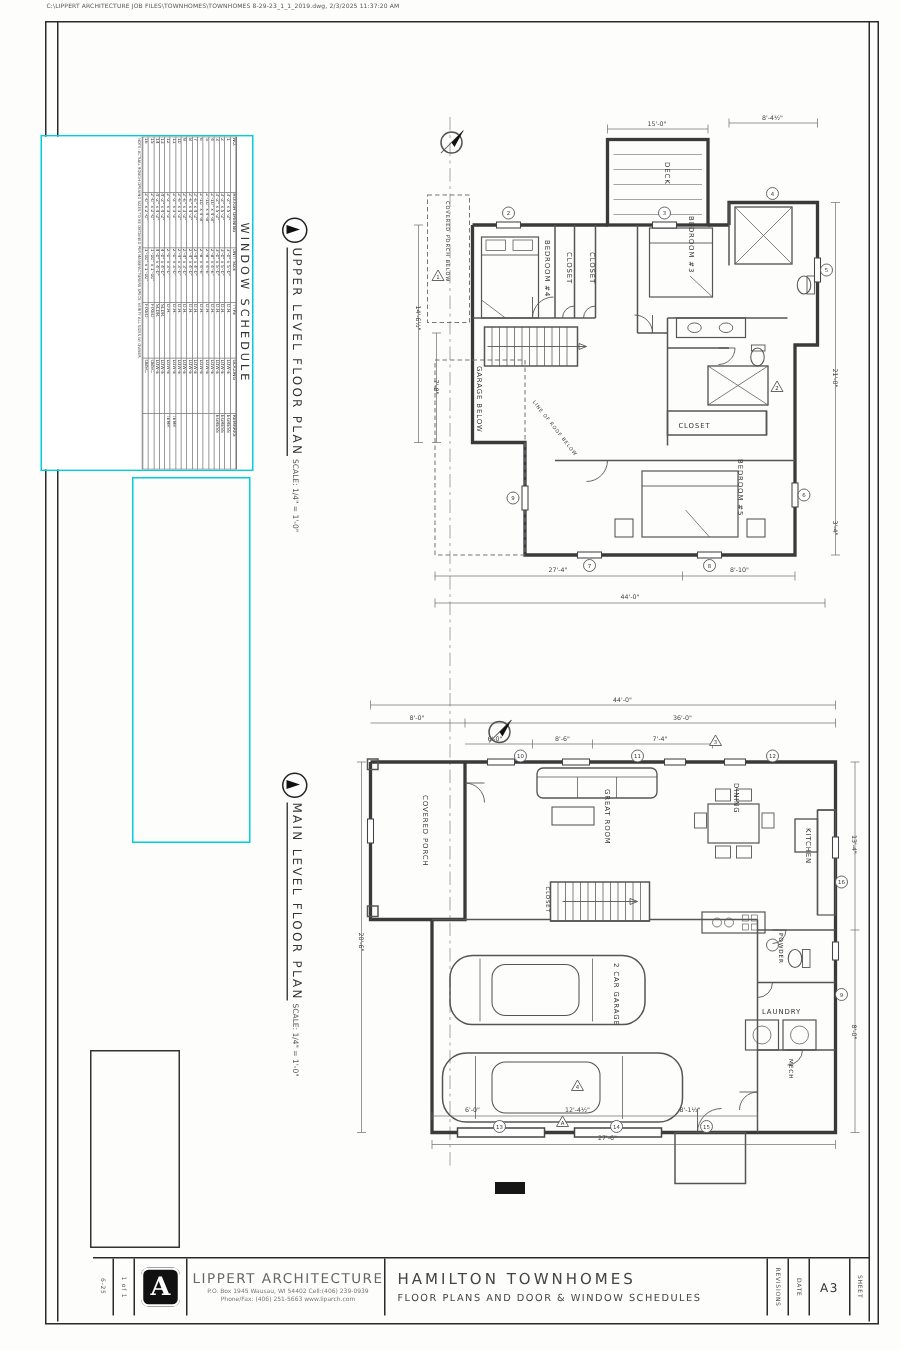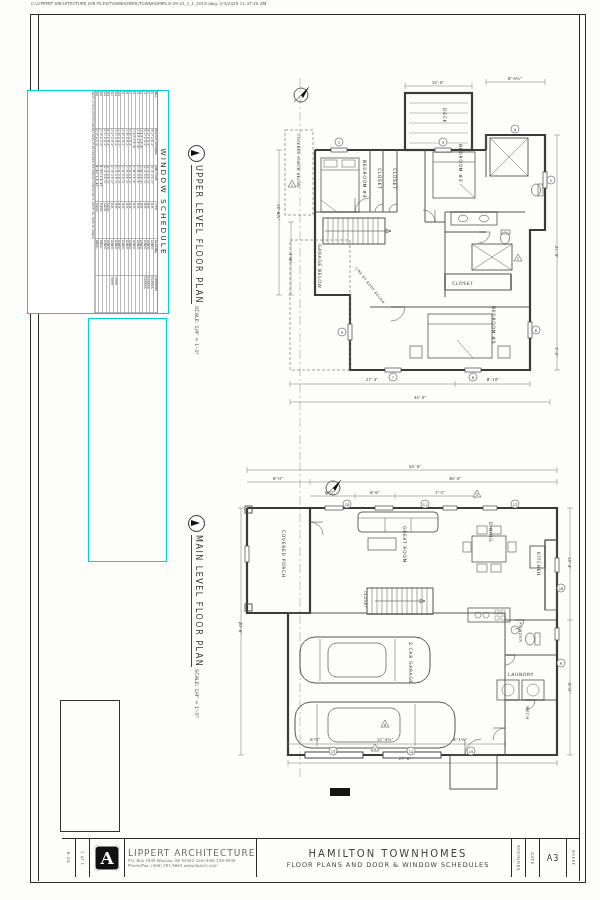--- a/index.html
+++ b/index.html
@@ -33,24 +33,24 @@
   .vscale{writing-mode:vertical-rl;font-size:5px;color:#555;margin-top:2px;}
   
   #titleblock{left:62px;top:838px;width:518px;height:38px;border-top:1px solid #2a2a2a;
      display:flex;align-items:stretch;}
   .tb-cell{border-right:1px solid #2a2a2a;display:flex;align-items:center;justify-content:center;overflow:hidden;}
   .tb-rot{writing-mode:vertical-rl;font-size:4px;color:#555;letter-spacing:.5px;}
   #tb-logo-cell{width:34px;}
   #logo{width:26px;height:26px;background:#111;border-radius:5px;box-shadow:inset 0 0 0 1.5px #fff;
      color:#fff;font-size:17px;font-weight:bold;display:flex;align-items:center;justify-content:center;
      font-family:"DejaVu Serif",serif;}
-  #tb-firm-cell{width:128px;flex-direction:column;align-items:flex-start;padding-left:3px;}
+  #tb-firm-cell{width:128px;flex-direction:column;align-items:center;padding-left:3px;}
   #firm-name{font-size:9px;letter-spacing:1px;color:#666;white-space:nowrap;}
   .firm-addr{font-size:4px;color:#777;white-space:nowrap;}
-  #tb-project-cell{flex:1;flex-direction:column;align-items:center;padding-left:8px;}
+  #tb-project-cell{flex:1;flex-direction:column;align-items:flex-start;padding-left:8px;}
   #project-name{font-size:10px;letter-spacing:2px;color:#444;white-space:nowrap;}
   #sheet-title{font-size:6.5px;letter-spacing:1px;color:#444;margin-top:2px;white-space:nowrap;}
   .tb-narrow{width:13px;}
   #tb-sheetno{width:26px;font-size:8px;color:#333;letter-spacing:1px;}
   svg text{fill:#333;font-family:"DejaVu Sans",sans-serif;}
   .wall{stroke:#3a3a3a;fill:none;}
   .thin{stroke:#555;fill:none;}
   .dim{stroke:#666;stroke-width:.45;fill:none;}
   .dimt{font-size:4.2px;fill:#444;}
   .room{font-size:4.6px;letter-spacing:.6px;fill:#333;}

